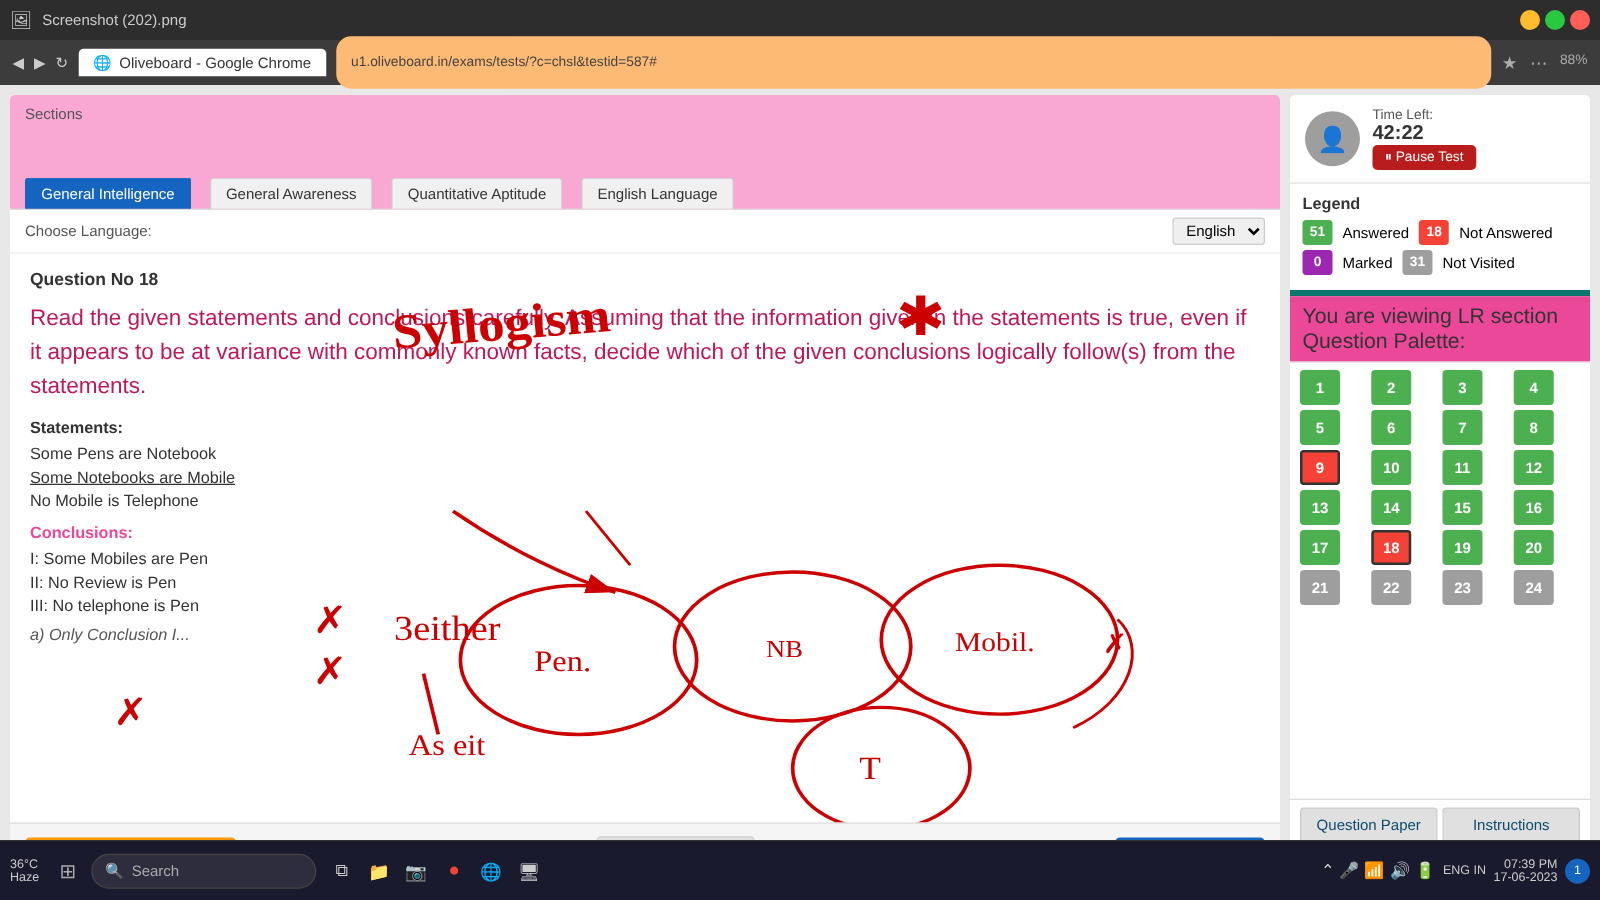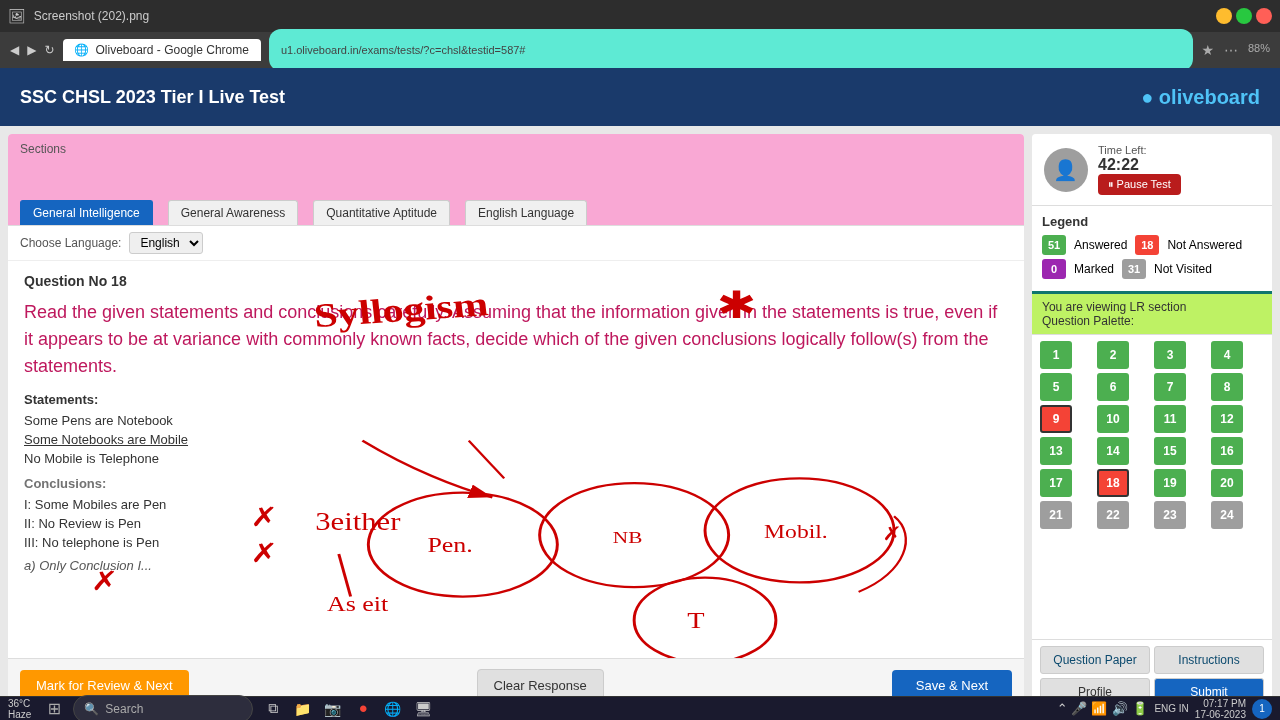--- a/index.html
+++ b/index.html
@@ -38,21 +38,21 @@
       background: #fff;
       color: #333;
       padding: 4px 12px;
       border-radius: 4px 4px 0 0;
       font-size: 12px;
       display: flex;
       align-items: center;
       gap: 6px;
     }
     .address-bar {
-      background: #5eead4;
+      background: #fdba74;
       border-radius: 12px;
       padding: 15px 12px;
       font-size: 11px;
       color: #444;
       flex: 1;
     }
     .browser-icons { display: flex; gap: 10px; color: #aaa; font-size: 14px; }
 
     
     .main-wrapper {
@@ -110,21 +110,21 @@
       cursor: pointer;
       background: #f0f0f0;
       color: #333;
       border-radius: 3px 3px 0 0;
     }
     .section-tab.active { background: #1565c0; color: white; border-color: #1565c0; }
 
     
     .lang-row {
       display: flex;
-      justify-content: flex-start;
+      justify-content: space-between;
       align-items: center;
       padding: 6px 12px;
       background: #fff;
       font-size: 12px;
       color: #555;
       border-bottom: 1px solid #eee;
     }
     .lang-select {
       border: 1px solid #ccc;
       border-radius: 3px;
@@ -138,21 +138,21 @@
       flex: 1;
       padding: 12px 16px;
       overflow-y: auto;
       position: relative;
     }
     .question-no { font-size: 14px; font-weight: bold; color: #333; margin-bottom: 10px; }
     .question-text { font-size: 18px; color: #be185d; line-height: 1.5; margin-bottom: 12px; }
     .statements-label { font-size: 13px; font-weight: bold; color: #333; margin-bottom: 6px; }
     .statement { font-size: 13px; color: #333; margin-bottom: 4px; }
     .underline { text-decoration: underline; }
-    .conclusions-label { font-size: 13px; font-weight: bold; color: #737373; margin: 10px 0 6px; }
+    .conclusions-label { font-size: 13px; font-weight: bold; color: #ec4899; margin: 10px 0 6px; }
     .conclusion { font-size: 13px; color: #333; margin-bottom: 4px; }
     .options-hint { font-size: 13px; color: #555; margin-top: 8px; font-style: italic; }
 
     
     .question-footer {
       display: flex;
       justify-content: space-between;
       padding: 10px 12px;
       background: #f5f5f5;
       border-top: 1px solid #ddd;
@@ -194,21 +194,21 @@
     }
     .timer-info { flex: 1; }
     .time-left-label { font-size: 11px; color: #555; }
     .time-value { font-size: 16px; font-weight: bold; color: #333; }
     .pause-btn { background: #b91c1c; color: white; border: none; padding: 4px 10px; border-radius: 4px; font-size: 11px; cursor: pointer; }
 
     
     .legend-section {
       background: #fff;
       padding: 8px 10px;
-      border-bottom: 3px solid #0f766e;
+      border-bottom: 5px solid #0f766e;
     }
     .legend-title { font-size: 13px; font-weight: bold; color: #333; margin-bottom: 6px; }
     .legend-row { display: flex; align-items: center; gap: 8px; margin-bottom: 4px; font-size: 12px; }
     .legend-badge {
       width: 24px; height: 20px;
       border-radius: 3px;
       display: flex;
       align-items: center;
       justify-content: center;
       font-size: 11px;
@@ -216,24 +216,24 @@
       color: white;
     }
     .badge-green { background: #4caf50; }
     .badge-red { background: #f44336; }
     .badge-purple { background: #9c27b0; }
     .badge-gray { background: #9e9e9e; }
 
     
     .lr-section {
       padding: 6px 10px;
-      font-size: 12px;
+      font-size: 17px;
       color: #333;
       border-bottom: 1px solid #ddd;
-      background: #bef264;
+      background: #ec4899;
     }
 
     
     .palette-section {
       flex: 1;
       padding: 6px 8px;
       overflow-y: auto;
       background: #fff;
     }
     .palette-grid {
@@ -267,21 +267,21 @@
     }
     .btn-qp, .btn-inst { background: #e0e0e0; color: #0c4a6e; border: 1px solid #ccc; padding: 6px; font-size: 12px; border-radius: 3px; cursor: pointer; text-align: center; }
     .btn-profile, .btn-submit { background: #e0e0e0; color: #333; border: 1px solid #ccc; padding: 6px; font-size: 12px; border-radius: 3px; cursor: pointer; text-align: center; }
 
     
     .taskbar {
       position: absolute;
       bottom: 0;
       left: 0;
       width: 1280px;
-      height: 24px;
+      height: 48px;
       background: #1a1a2e;
       display: flex;
       align-items: center;
       padding: 0 8px;
       gap: 4px;
       border-top: 1px solid #333;
     }
     .taskbar-weather {
       display: flex;
       flex-direction: column;
@@ -365,27 +365,20 @@
   </div>
   <div class="browser-icons">
     <span>★</span>
     <span>⋯</span>
     <span style="font-size:11px;">88%</span>
   </div>
 </div>
 
 <div class="main-wrapper">
 
-  <div class="ob-header">
-    <span class="ob-title">SSC CHSL 2023 Tier I Live Test</span>
-    <div class="ob-logo">
-      <span style="color:#4fc3f7;">●</span>
-      <span>oliveboard</span>
-    </div>
-  </div>
 
   <div class="content-row">
 
     <div class="question-panel">
 
       <div class="sections-bar">
         <div class="sections-label">Sections</div>
         <div class="section-tabs">
           <button class="section-tab active">General Intelligence</button>
           <button class="section-tab">General Awareness</button>
@@ -568,18 +561,18 @@
       <span class="tray-icon">🎤</span>
       <span class="tray-icon">📶</span>
       <span class="tray-icon">🔊</span>
       <span class="tray-icon">🔋</span>
     </div>
     <div style="display:flex;flex-direction:column;align-items:flex-end;">
       <span style="font-size:10px;">ENG
 IN</span>
     </div>
     <div class="clock-display">
-      <span>07:17 PM</span>
+      <span>07:39 PM</span>
       <span>17-06-2023</span>
     </div>
     <div class="notification-badge">1</div>
   </div>
 </div>
 
 </body></html>

